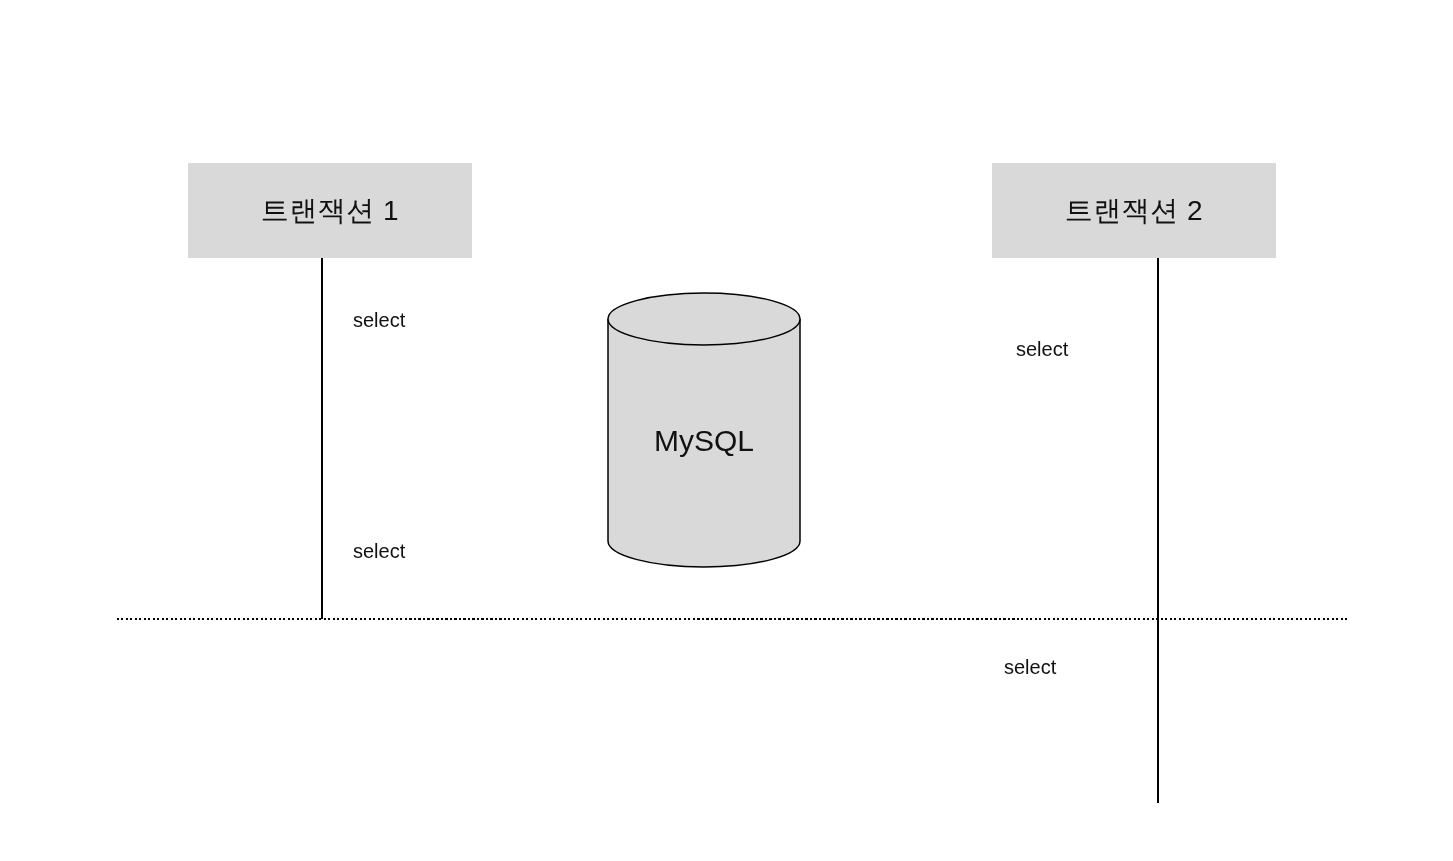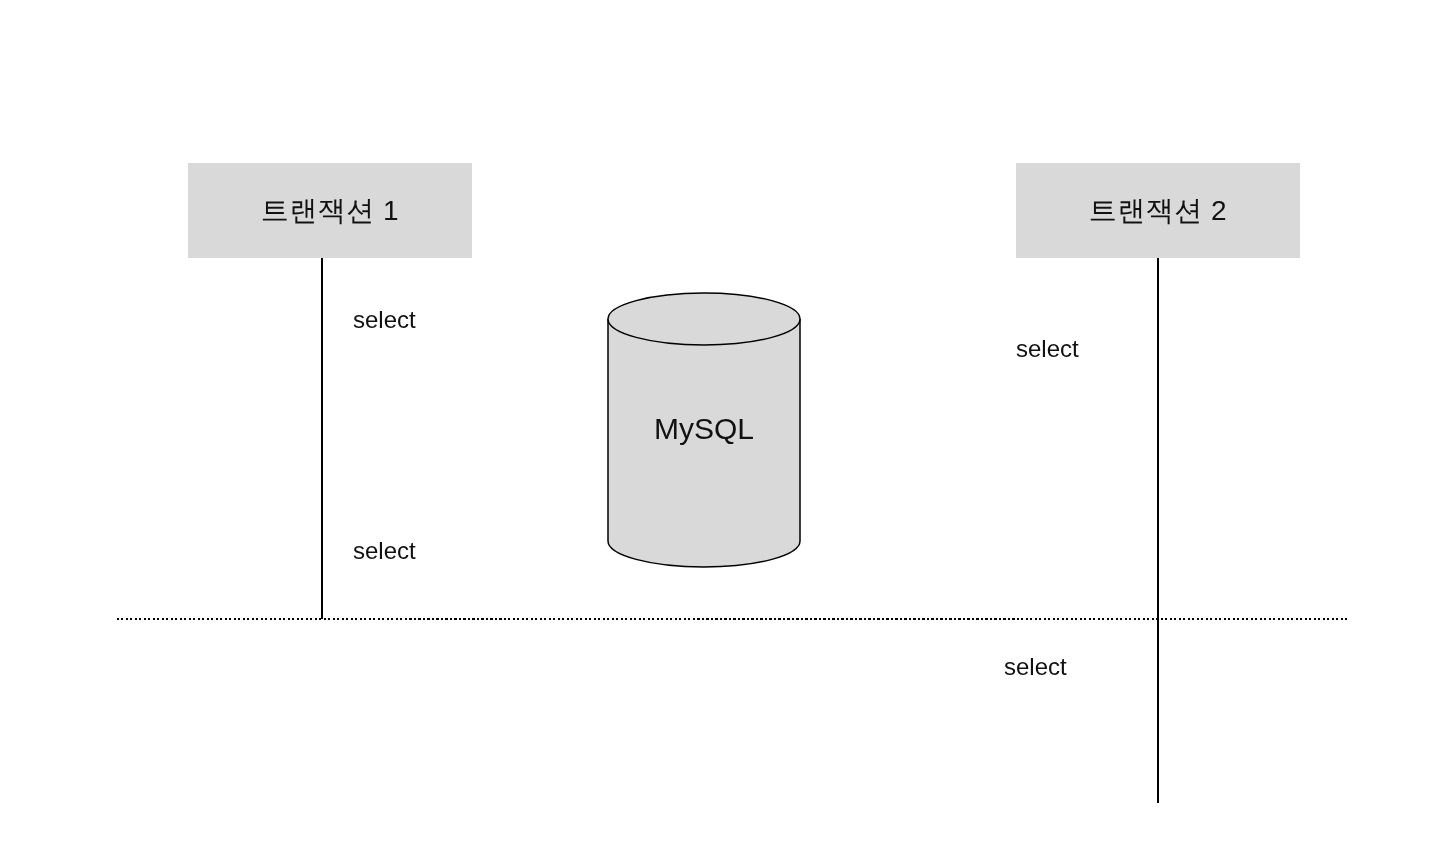--- a/index.html
+++ b/index.html
@@ -28,21 +28,21 @@
     background: var(--box-fill);
     display: flex;
     align-items: center;
     justify-content: center;
     font-size: 28px;
     color: var(--text);
     letter-spacing: 0.5px;
     text-align: right;
   }
   .tx-box--1 { left: 188px; top: 163px; }
-  .tx-box--2 { left: 1016px; top: 163px; }
+  .tx-box--2 { left: 992px; top: 163px; }
 
   .lifeline {
     position: absolute;
     width: 1.5px;
     background: var(--line);
   }
   .lifeline--1 { left: 321px; top: 258px; height: 361px; }
   .lifeline--2 { left: 1157px; top: 258px; height: 545px; }
 
   .boundary-line {
@@ -62,30 +62,30 @@
     position: absolute;
     left: 605px;
     top: 291px;
     width: 198px;
     height: 278px;
   }
 
   .db-label {
     position: absolute;
     left: 605px;
-    top: 412px;
+    top: 424px;
     width: 198px;
     text-align: center;
     font-size: 30px;
     color: var(--text);
   }
 
   .event-label {
     position: absolute;
-    font-size: 24px;
+    font-size: 20px;
     line-height: 34px;
     color: var(--text);
     white-space: nowrap;
     text-align: right;
   }
   .event-label--t1-select   { left: 353px;  top: 303px; }
   .event-label--t1-commit   { left: 353px;  top: 534px; }
   .event-label--t2-select1  { left: 1016px; top: 332px; }
   .event-label--t2-locknote { left: 851px;  top: 420px; }
   .event-label--t2-select2  { left: 1004px; top: 650px; }

